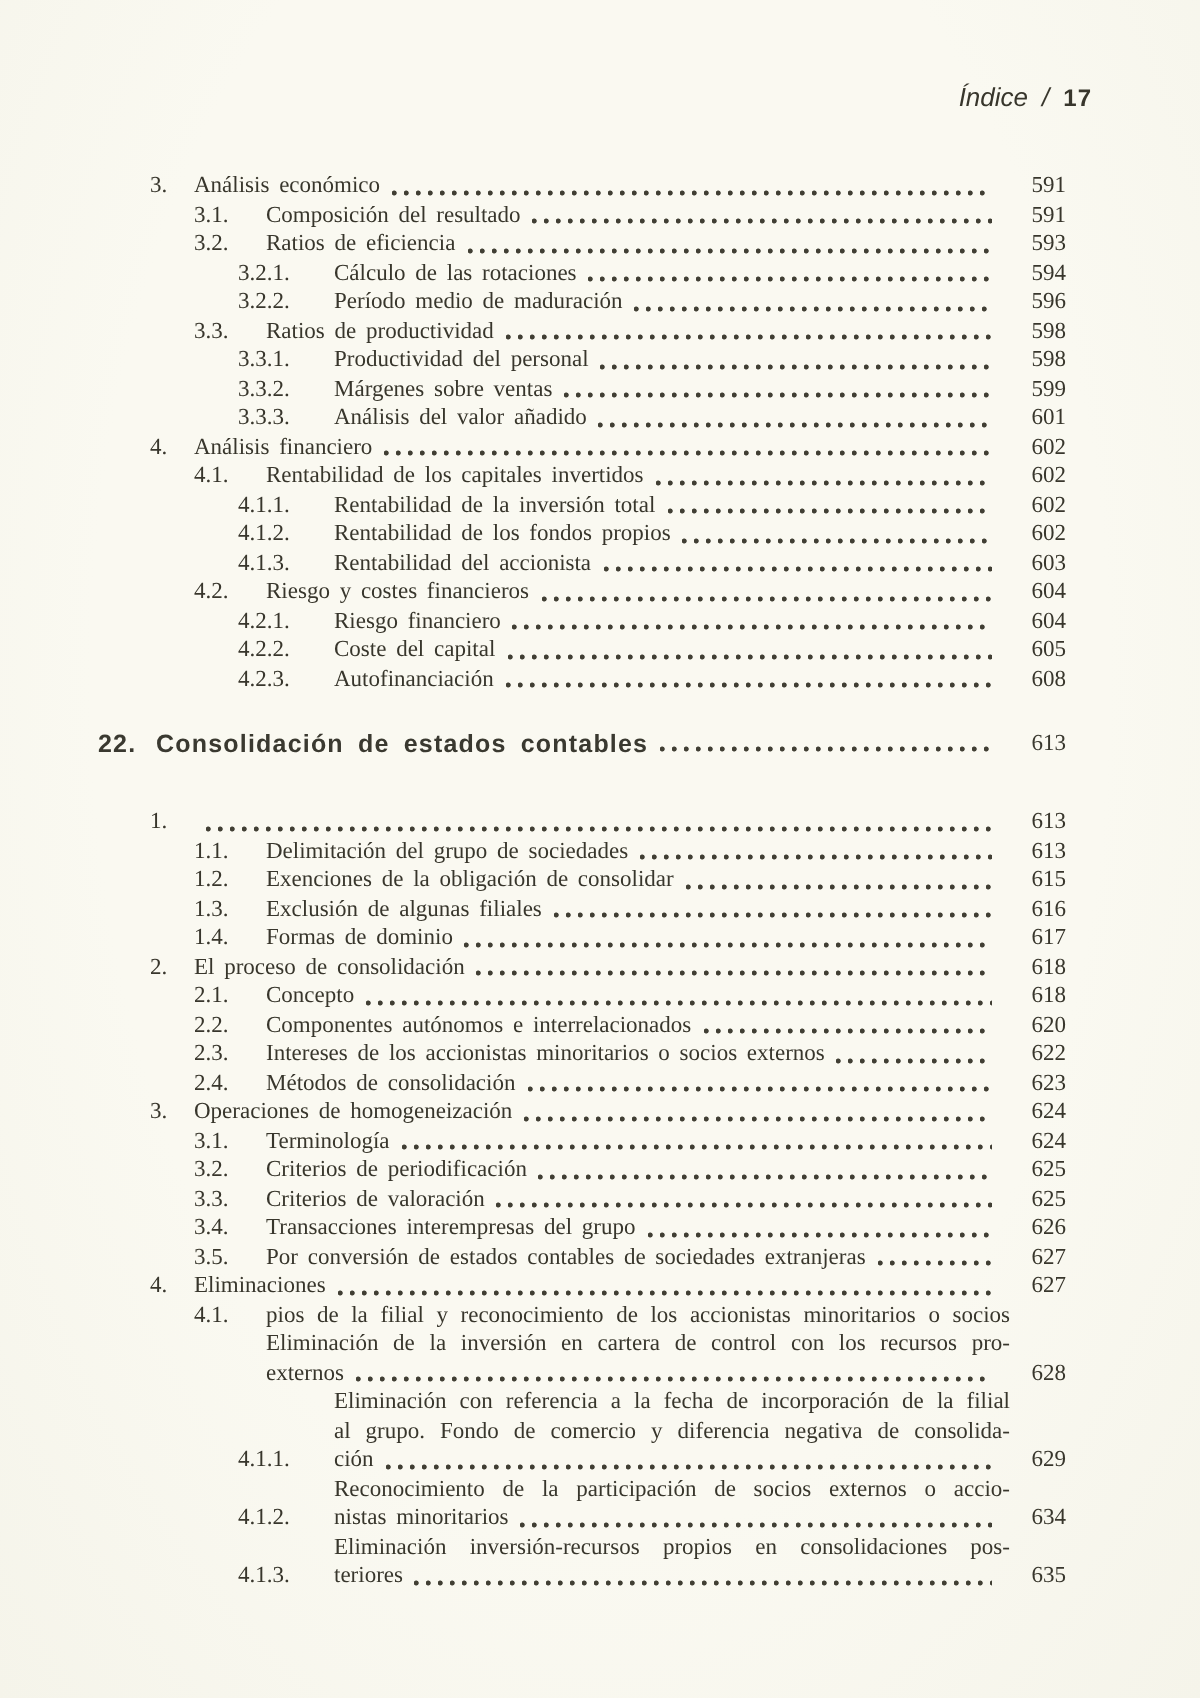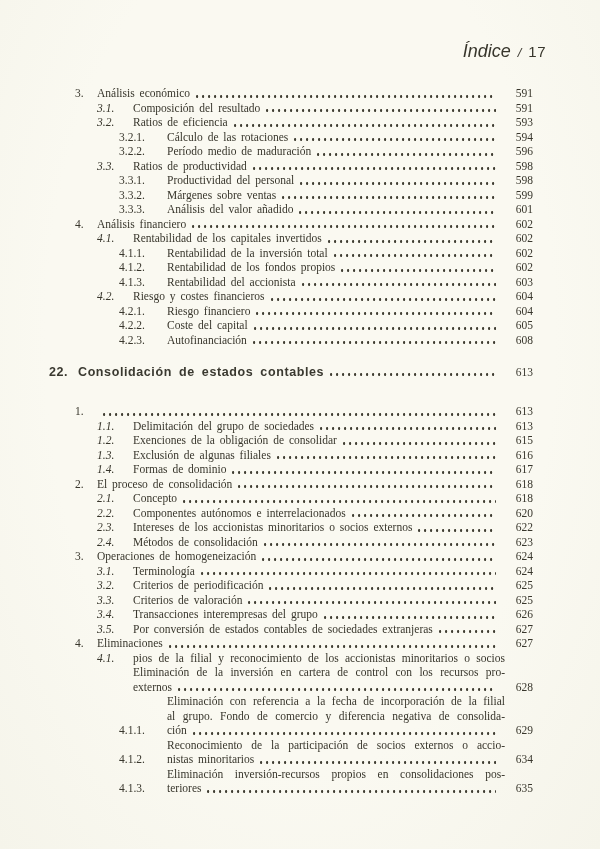--- a/index.html
+++ b/index.html
@@ -14,34 +14,34 @@
     width: 600px; height: 849px;
     background: radial-gradient(ellipse at 50% 40%, #faf9f1 60%, #f5f4ea 100%);
     color: #38362c;
   }
   
   .header {
     position: absolute; top: 41px; right: 54px;
     display: flex; align-items: baseline; gap: 7px;
     font-family: "Liberation Sans", "DejaVu Sans", sans-serif;
   }
-  .hdr-title { font-style: italic; font-size: 18px; font-weight: 500; }
+  .hdr-title { font-style: italic; font-size: 13px; font-weight: 500; }
   .hdr-sep   { font-style: italic; font-size: 13px; }
-  .hdr-num   { font-weight: normal; font-size: 15px; letter-spacing: 0.5px; }
+  .hdr-num   { font-weight: bold; font-size: 12px; letter-spacing: 0.5px; }
 
   
   .toc {
     position: absolute; left: 75px; right: 67px; top: 86px;
     font-size: 11.5px; line-height: 14.5px;
     word-spacing: 2px;
   }
   .entry { display: flex; }
   .entry .num { flex: none; }
   .lvl1 { padding-left: 0; }   .lvl1 .num { width: 22px; }
-  .lvl2 { padding-left: 22px; } .lvl2 .num { width: 36px; font-style: italic; }
+  .lvl2 { padding-left: 22px; } .lvl2 .num { width: 36px; }
   .lvl3 { padding-left: 44px; align-items: flex-end; } .lvl3 .num { width: 48px; }
   .body { flex: 1; min-width: 0; }
   .cont { text-align: justify; text-align-last: justify; margin-right: 28px; }
   .last { display: flex; align-items: baseline; }
   .txt  { flex: none; white-space: nowrap; }
   .dots {
     flex: 1; height: 3px; align-self: flex-end;
     margin: 0 5px 3px 6px;
     background: radial-gradient(circle at 1.1px 1.5px, #413f34 1.05px, rgba(0,0,0,0) 1.45px);
     background-size: 6px 3px; background-repeat: repeat-x;

